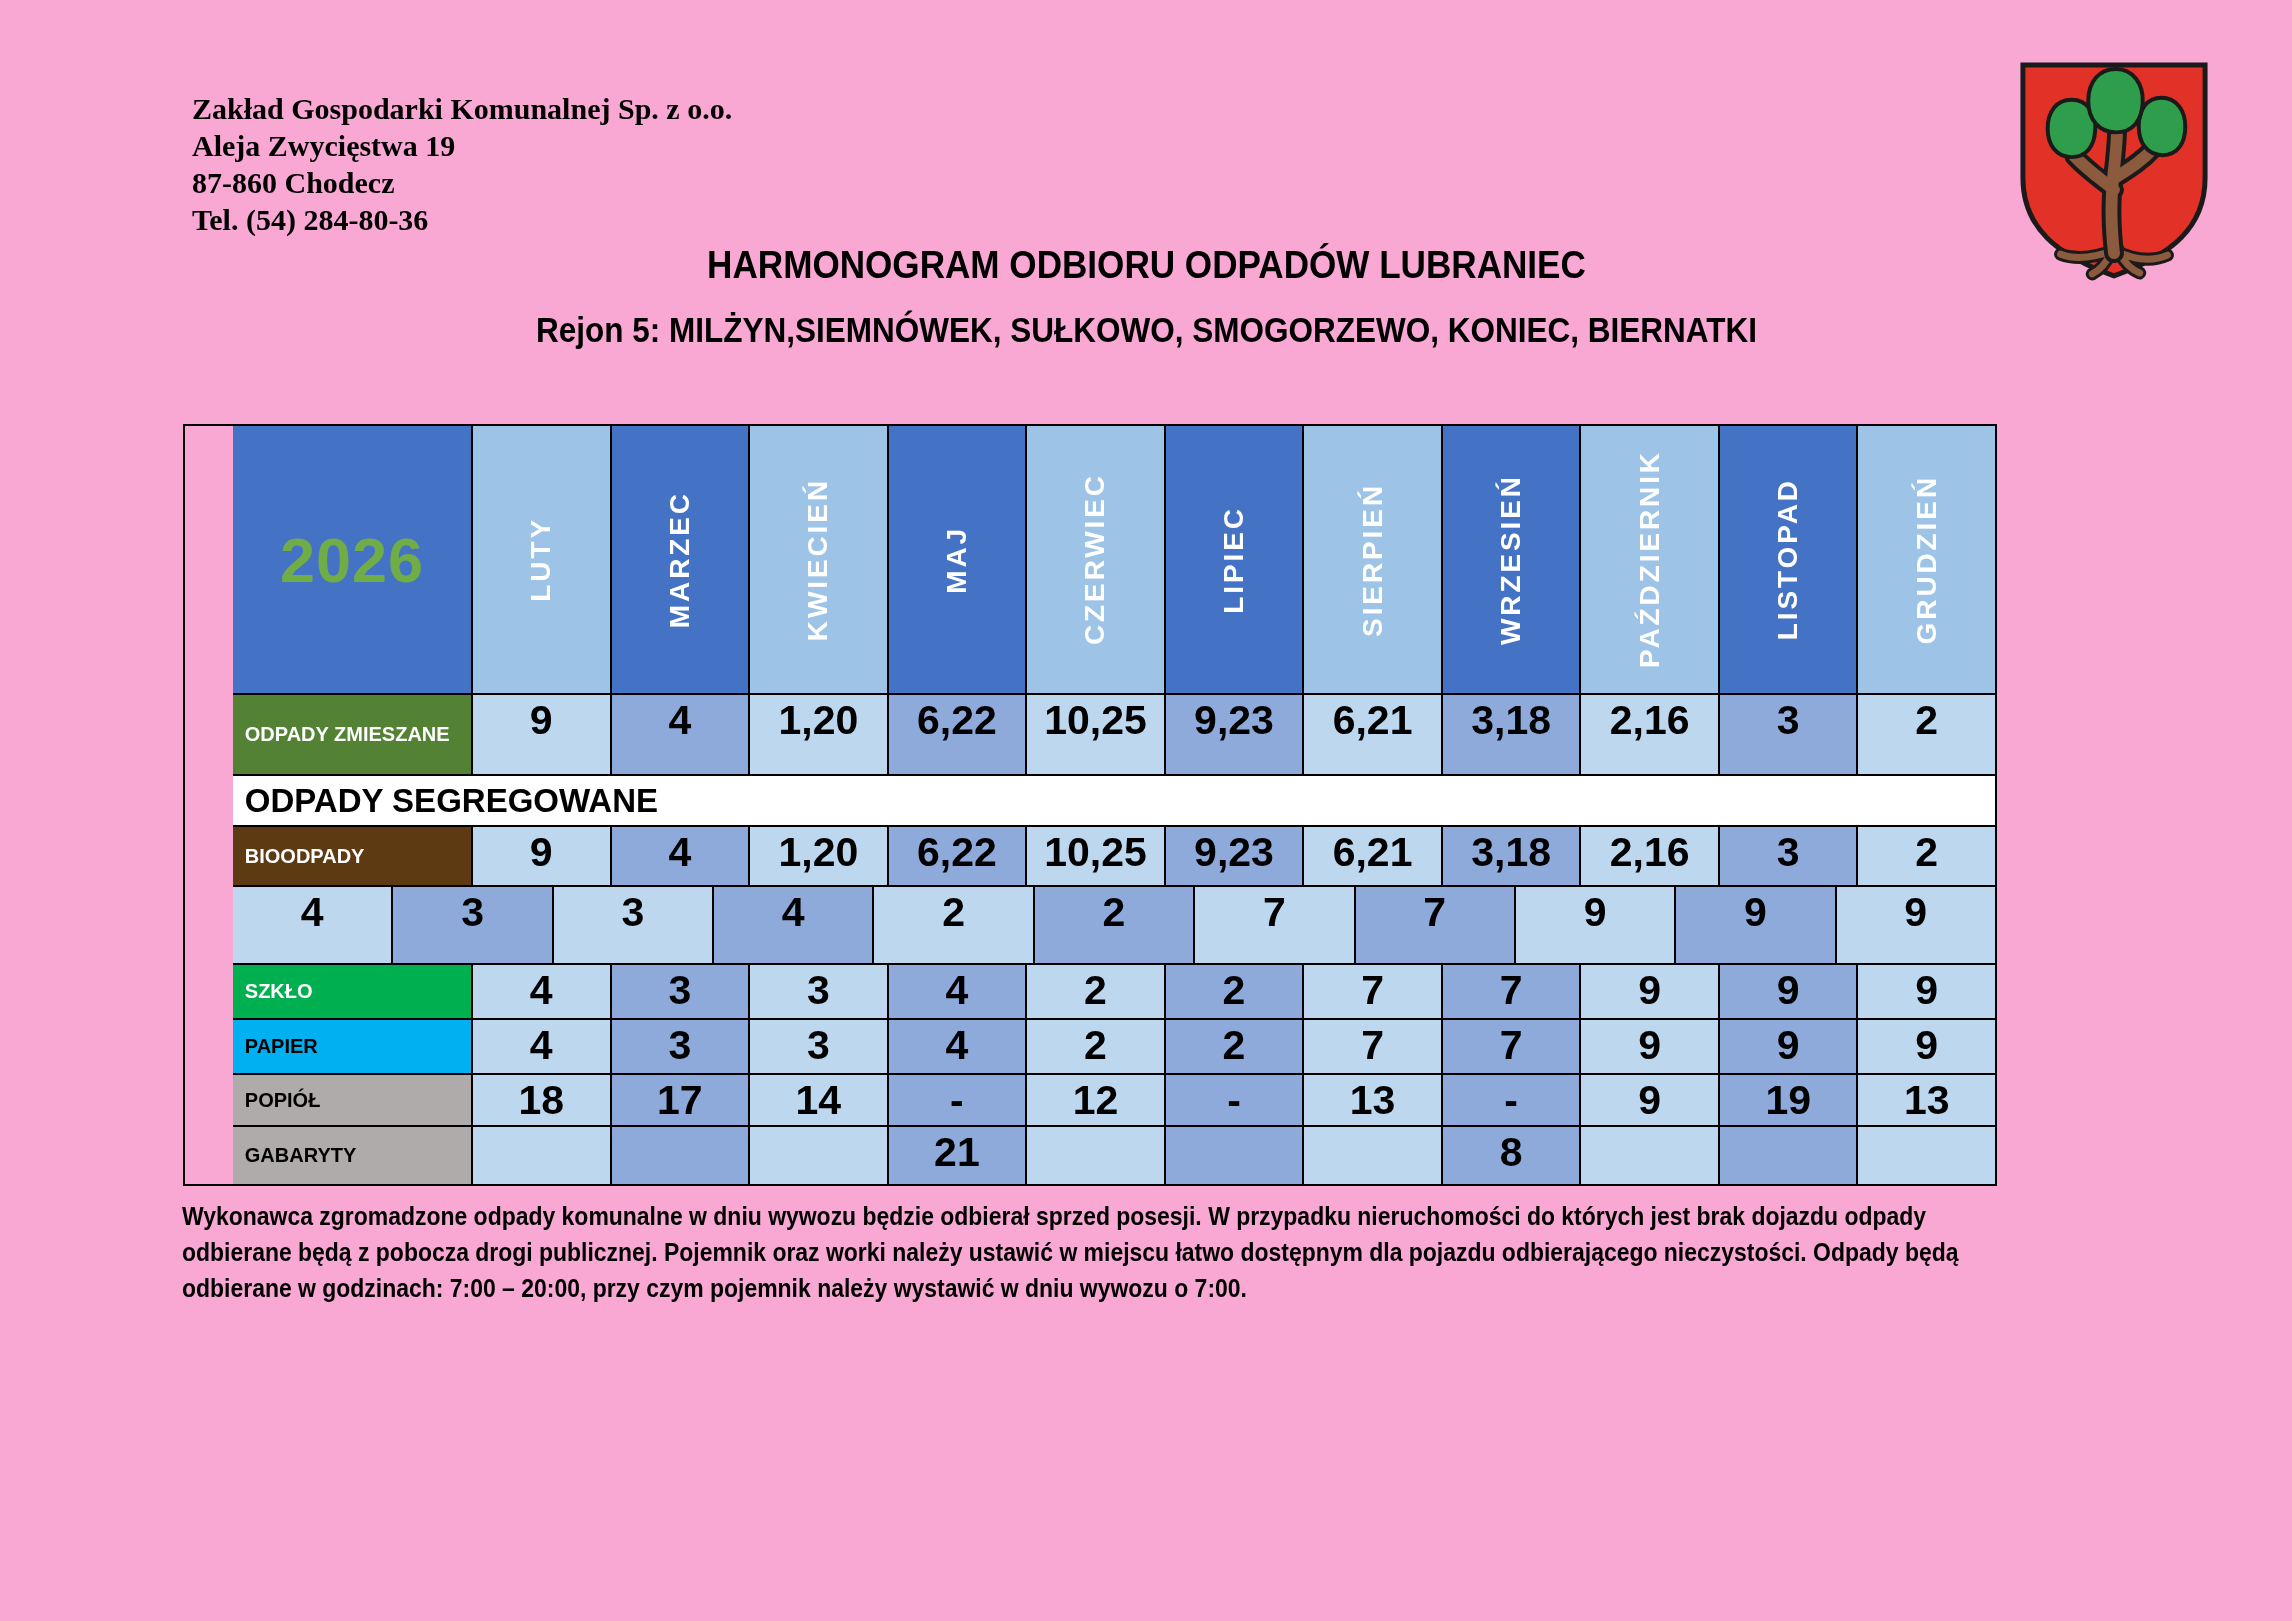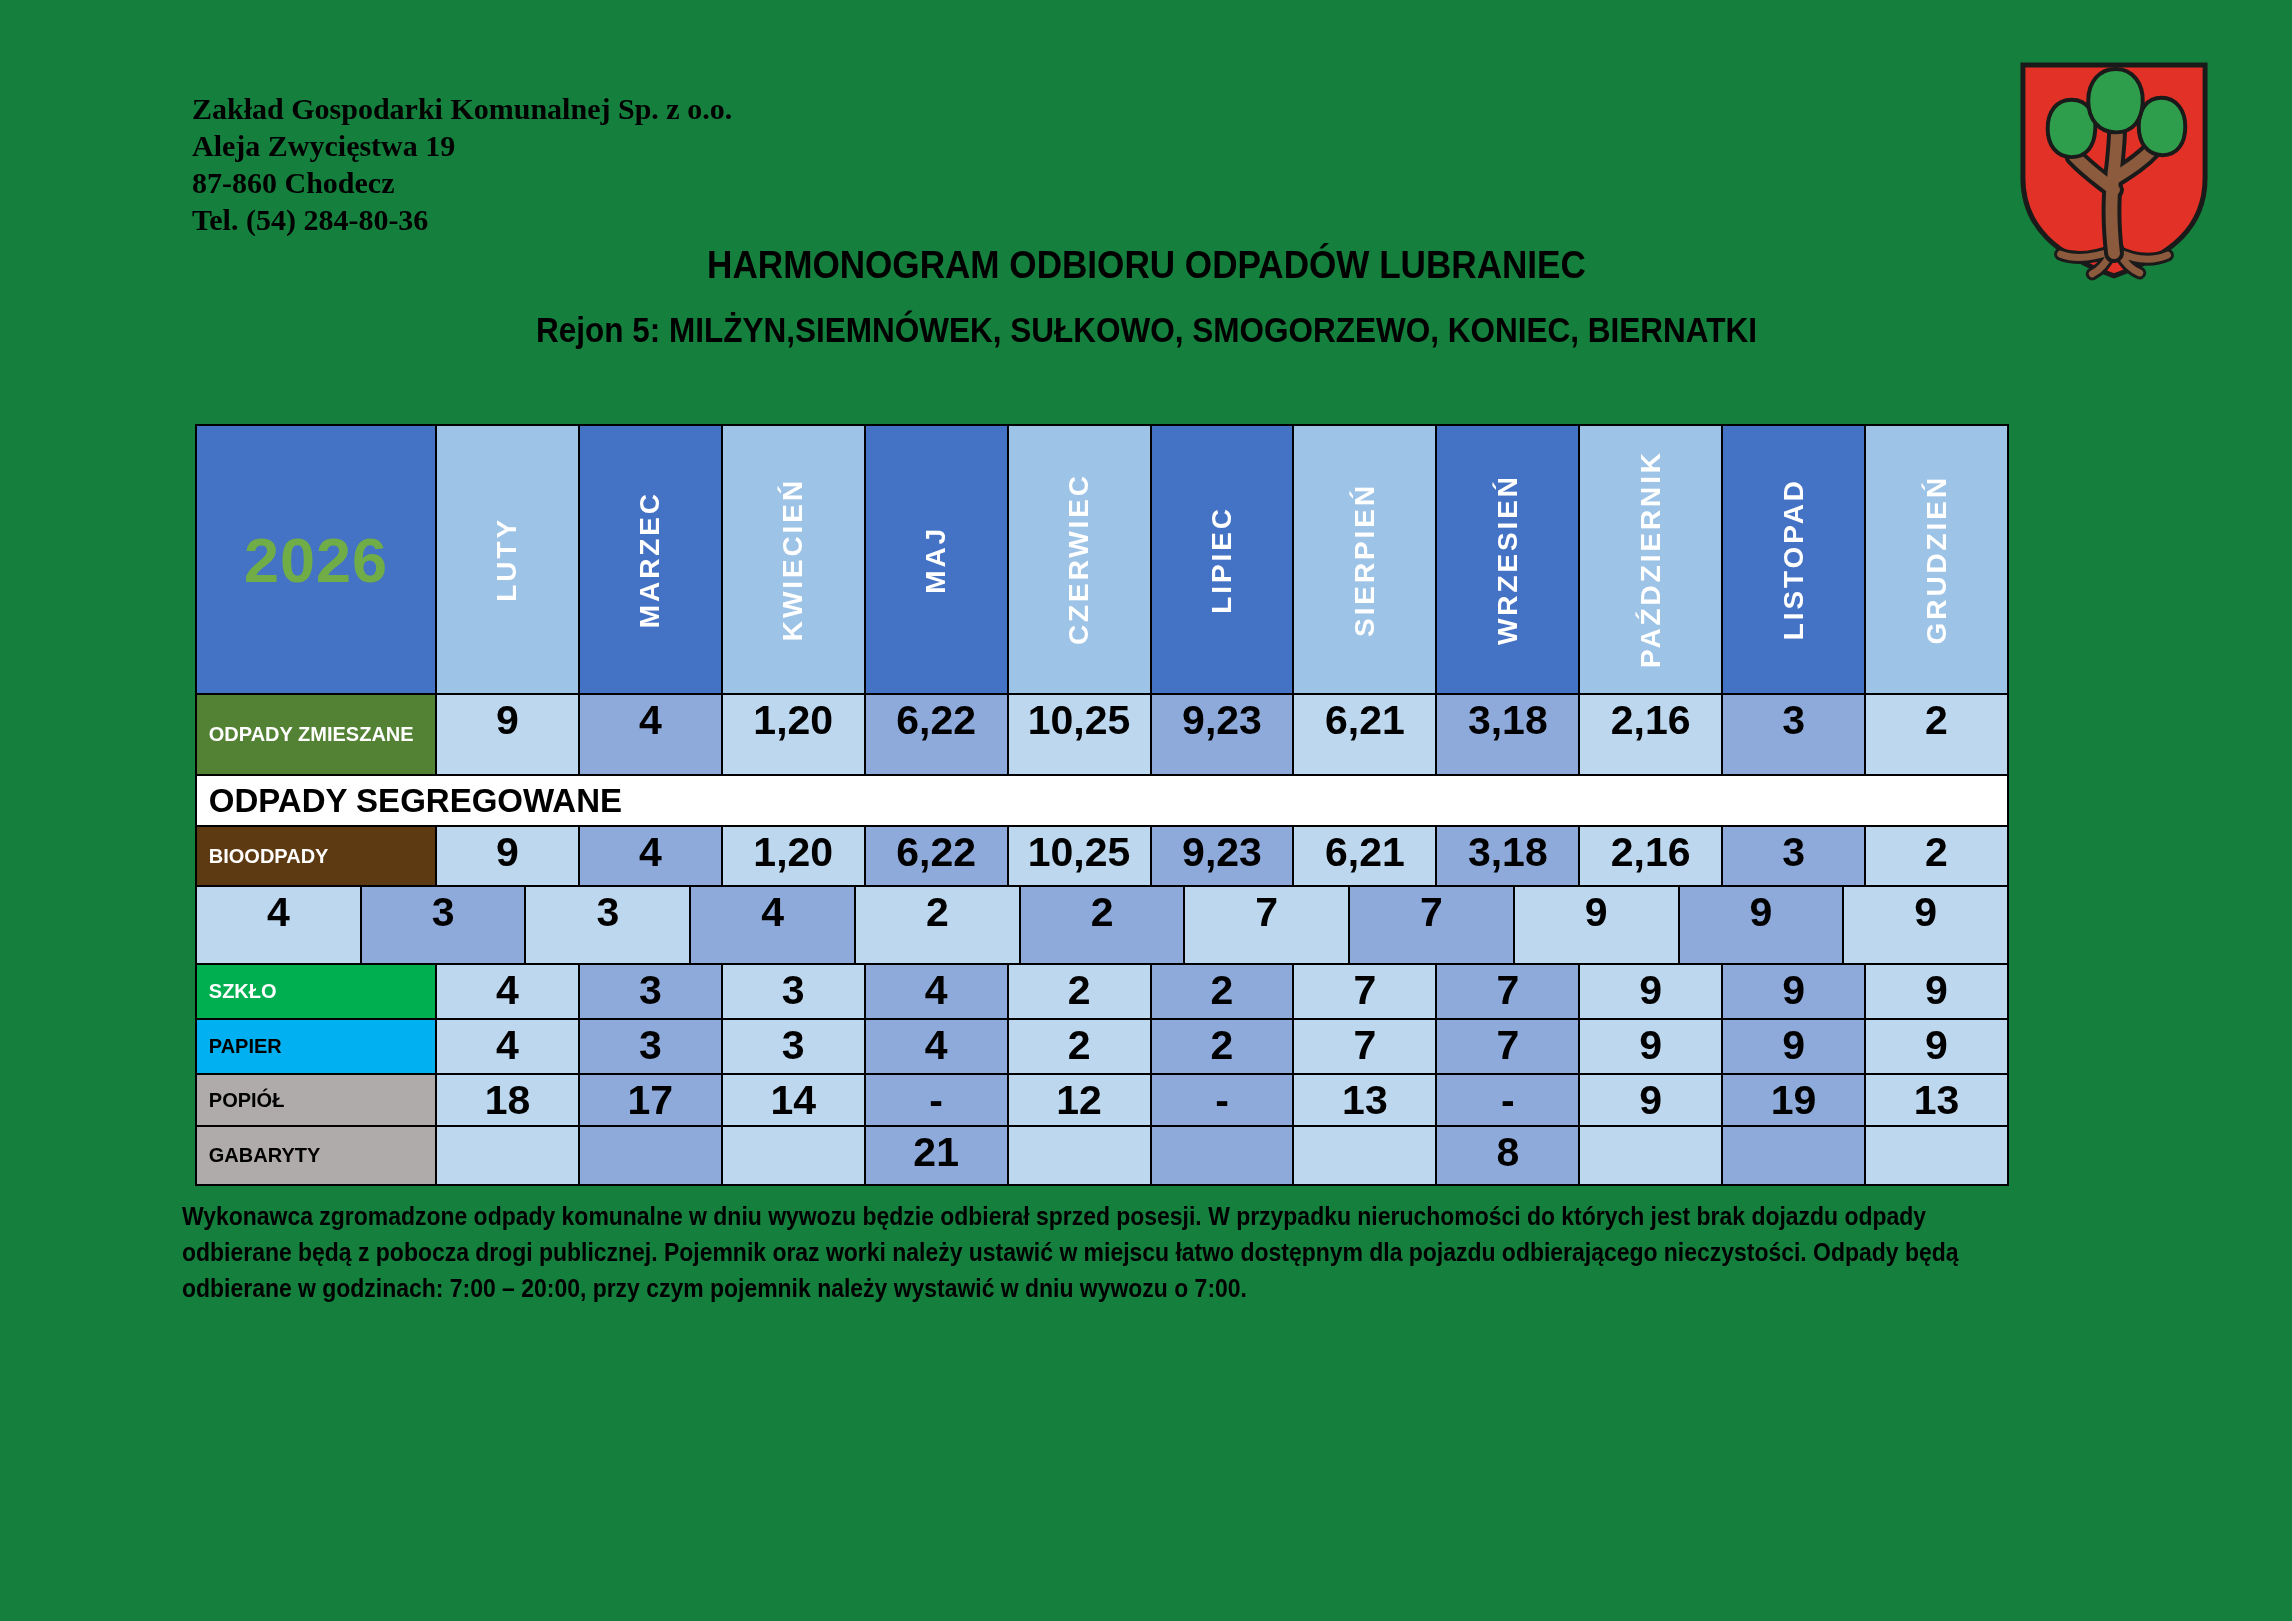--- a/index.html
+++ b/index.html
@@ -1,34 +1,34 @@
 <!DOCTYPE html>
 <html><head>
 <meta charset="utf-8">
 <style>
   html,body{margin:0;padding:0;background:#ffffff;}
-  .page{position:relative;width:2293px;height:1621px;background:#15803d;overflow:hidden;
+  .page{position:relative;width:2293px;height:1621px;background:#f9a8d4;overflow:hidden;
         font-family:"Liberation Sans",sans-serif;color:#000;}
 
   
   .company{position:absolute;left:192px;top:90px;font-family:"Liberation Serif",serif;
            font-weight:bold;font-size:30px;line-height:37px;color:#000;}
 
   
   .title{position:absolute;left:0;top:243px;width:2293px;text-align:center;
          font-size:39px;font-weight:bold;transform:scaleX(0.90);}
   .subtitle{position:absolute;left:0;top:310px;width:2293px;text-align:center;
             font-size:35px;font-weight:bold;transform:scaleX(0.90);}
 
   
   .crest{position:absolute;left:2015px;top:59px;width:198px;height:223px;}
 
   
-  .tbl{position:absolute;left:195px;top:424px;width:1814px;border:2.9px solid #000;
-       box-sizing:border-box;}
+  .tbl{position:absolute;left:183px;top:424px;width:1814px;border:2.9px solid #000;
+       box-sizing:border-box;padding-left:48px;}
   .trow{display:flex;width:100%;}
   .tcell{display:flex;box-sizing:border-box;border-right:2px solid #000;border-bottom:2px solid #000;
          overflow:hidden;}
   .tcell:last-child{border-right:none;}
   .trow:last-child .tcell{border-bottom:none;}
   .thead{height:269px;}
   .r0{height:81px}.r1{height:51px}.r2{height:60px}.r3{height:78px}
   .r4{height:55px}.r5{height:55px}.r6{height:52px}.r7{height:57px}
   .labelcol{width:240px;flex:0 0 240px;}
   .mcell{flex:1 1 0;}

